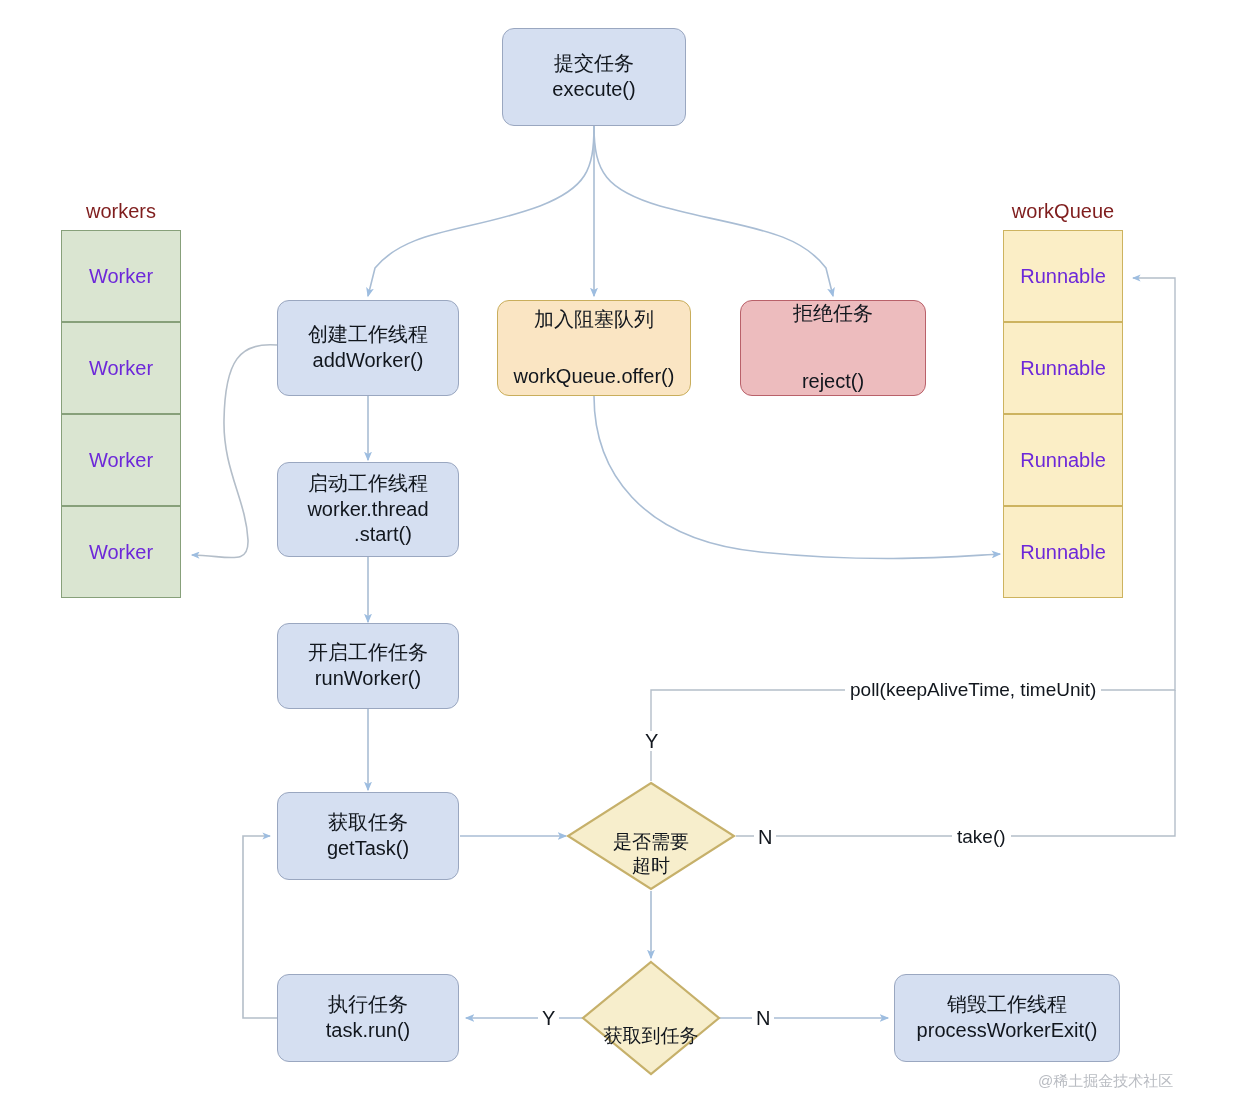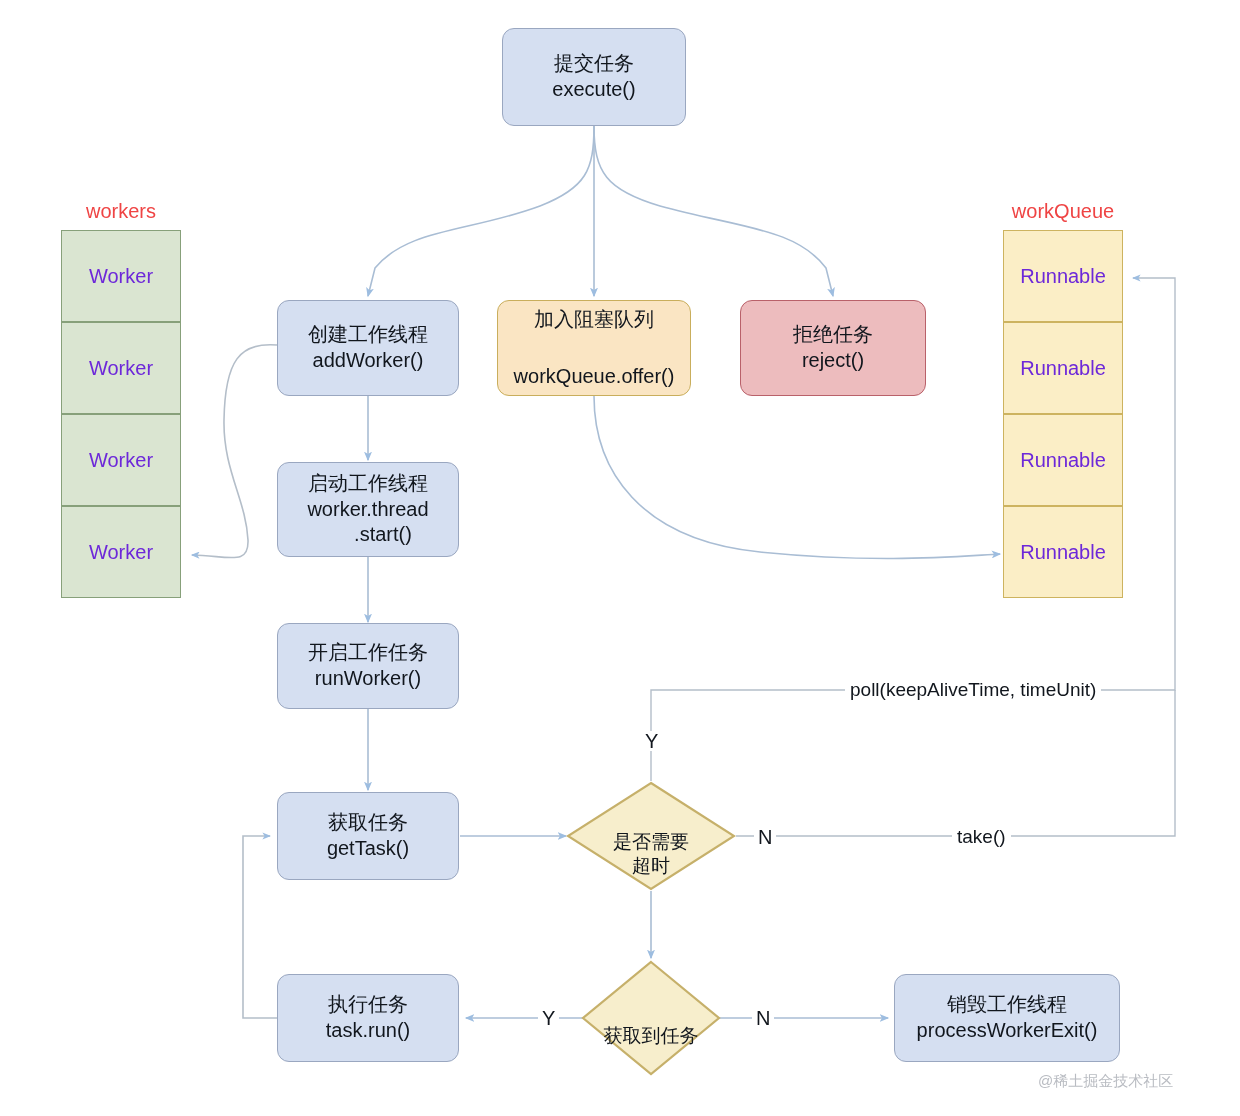--- a/index.html
+++ b/index.html
@@ -64,21 +64,21 @@
     border: 1.2px solid #87a07a;
     background: #dae5d1;
   }
   .colbox.runnable {
     border: 1.2px solid #cdb35f;
     background: #fbeec6;
   }
   .col-title {
     position: absolute;
     font-size: 20px;
-    color: #ef4444;
+    color: #7f1d1d;
     text-align: center;
     white-space: nowrap;
   }
   .diamond {
     position: absolute;
     box-sizing: border-box;
     display: flex;
     align-items: center;
     justify-content: center;
     text-align: center;
@@ -209,21 +209,21 @@
   <div class="node proc" style="left:277px; top:300px; width:182px; height:96px;">
     <span class="l1">创建工作线程</span>
     <span class="l2">addWorker()</span>
   </div>
 
   <div class="node proc queueop" style="left:497px; top:300px; width:194px; height:96px;">
     <span class="l1">加入阻塞队列</span>
     <span class="l2">workQueue.offer()</span>
   </div>
 
-  <div class="node proc reject" style="left:740px; top:300px; width:186px; height:96px;">
+  <div class="node proc reject" style="left:740px; top:300px; width:186px; height:96px;justify-content:space-between;">
     <span class="l1">拒绝任务</span>
     <span class="l2">reject()</span>
   </div>
 
   <div class="node proc" style="left:277px; top:462px; width:182px; height:95px;">
     <span class="l1">启动工作线程</span>
     <span class="l2">worker.thread</span>
     <span class="l3">.start()</span>
   </div>
 

